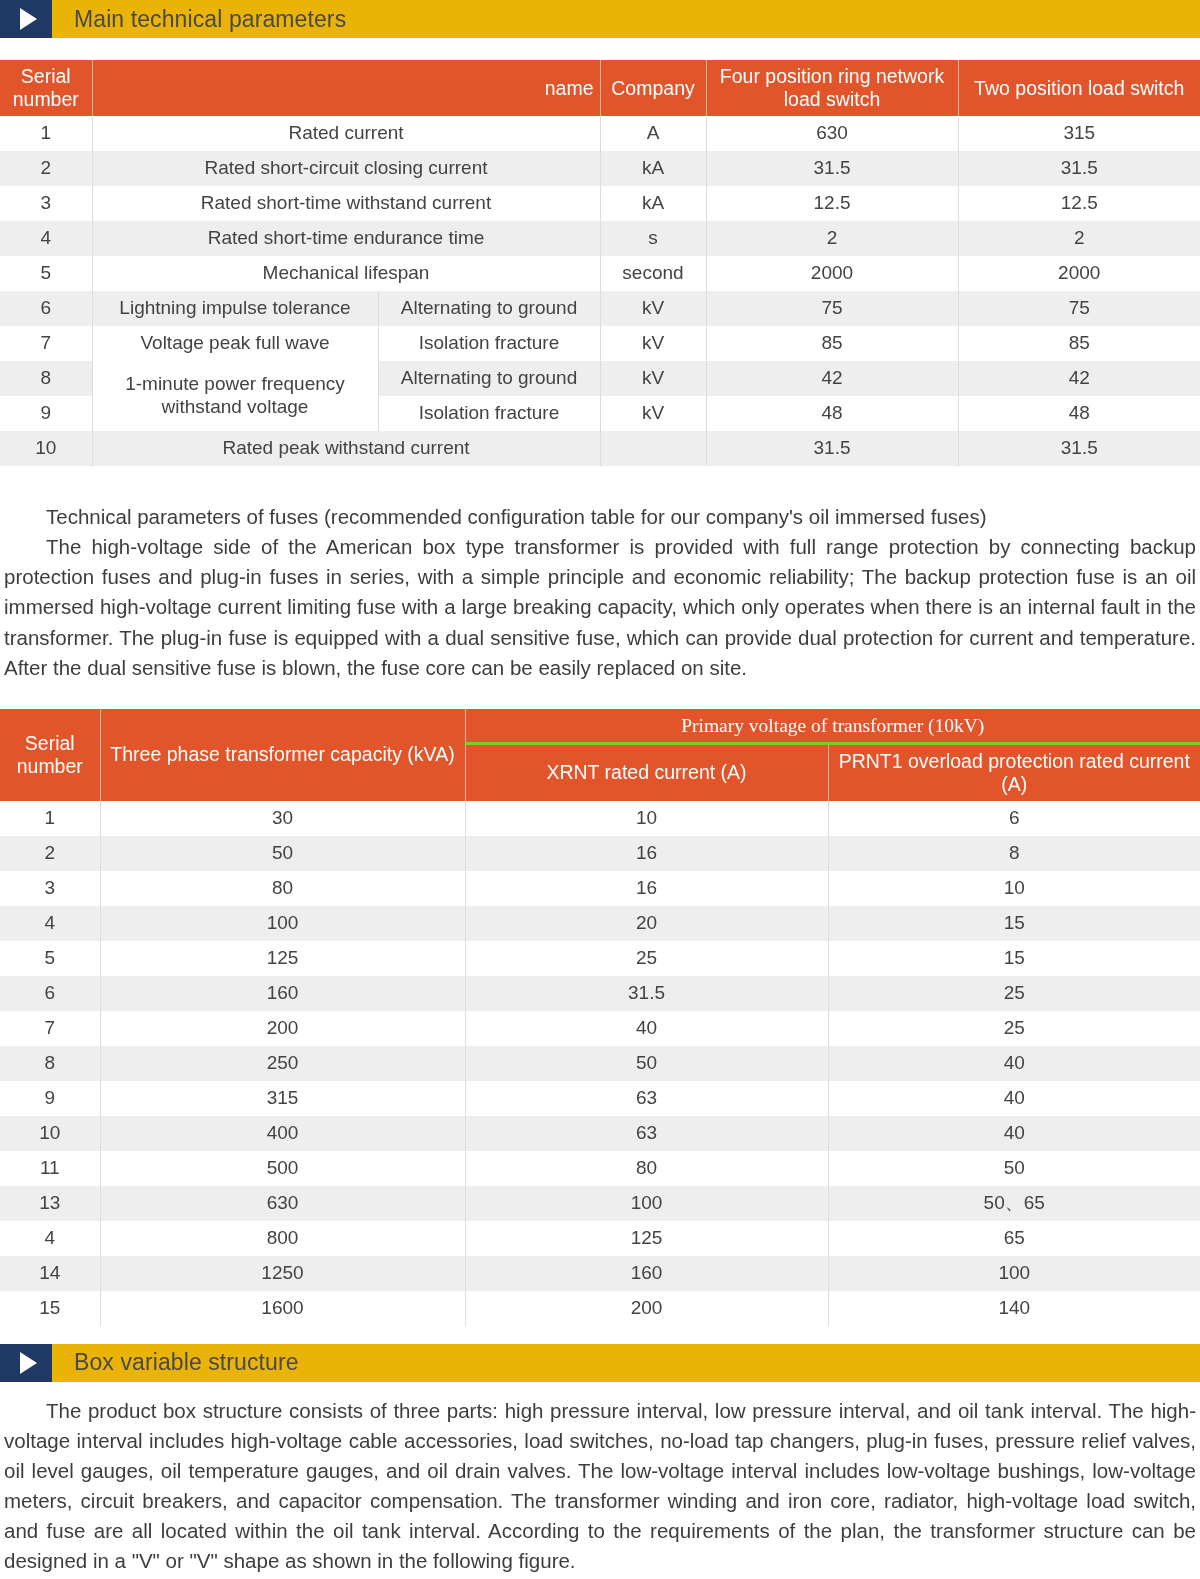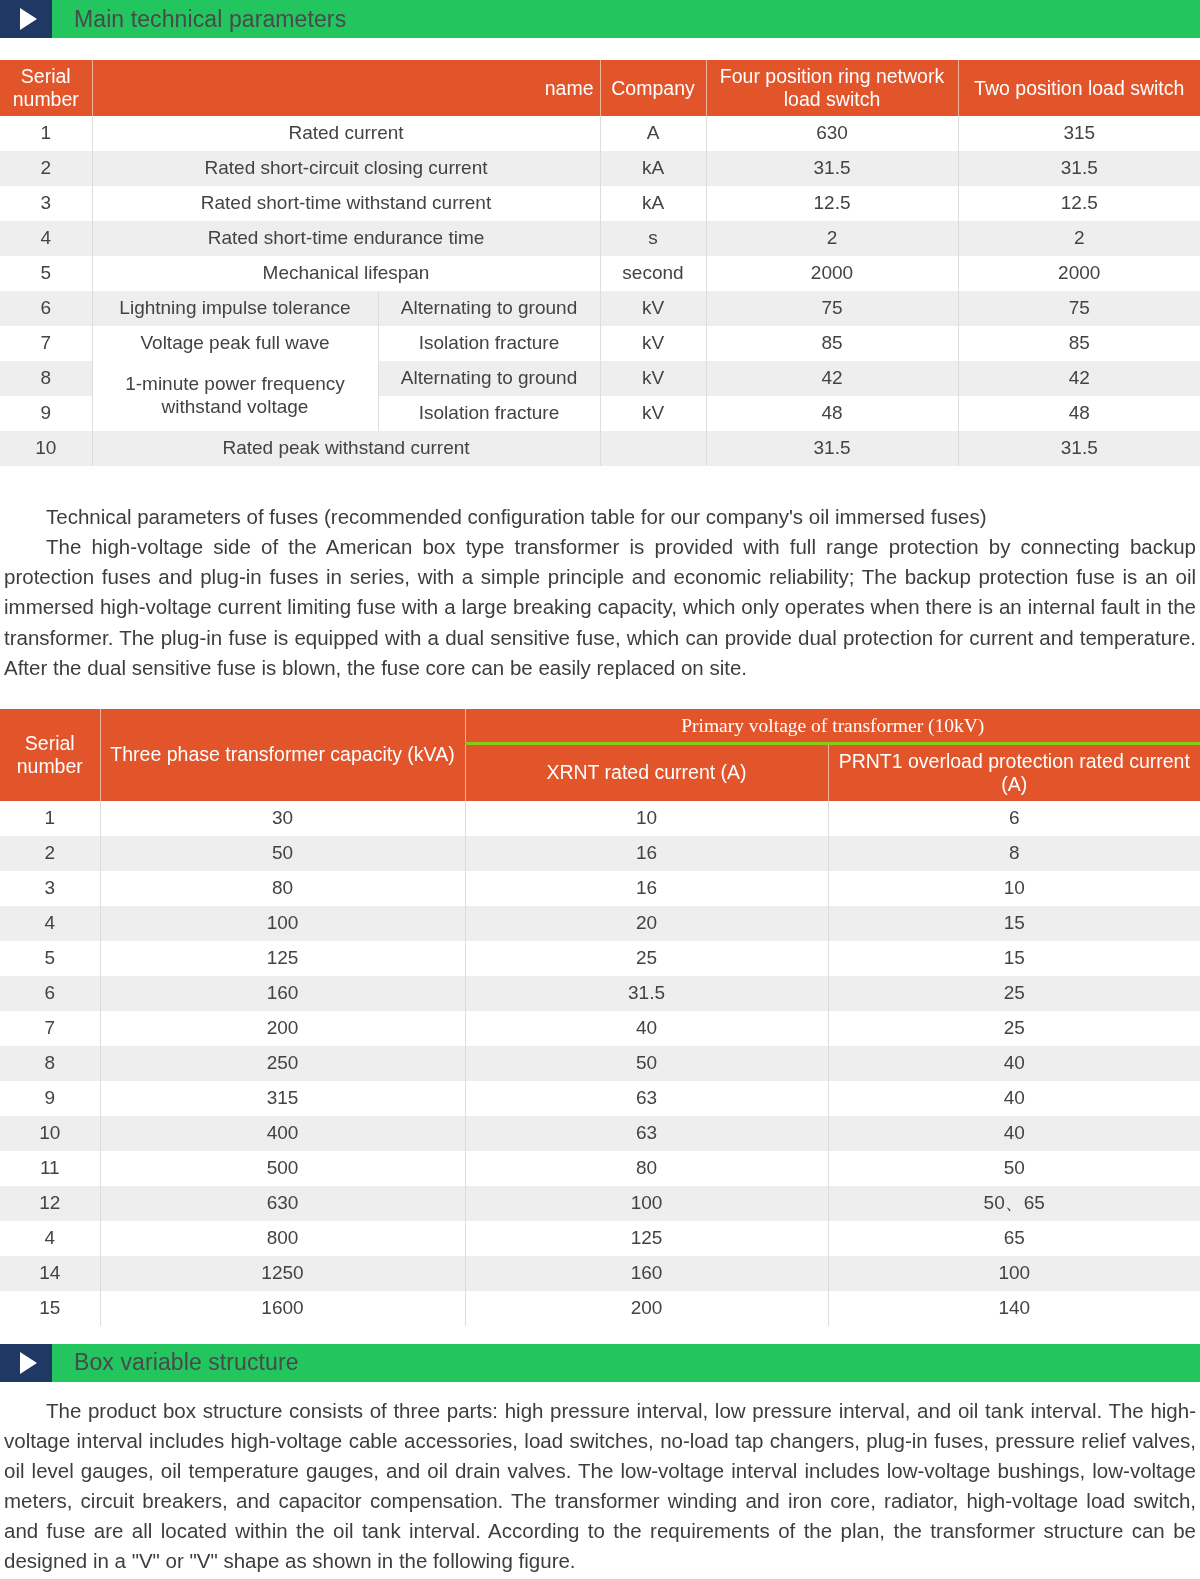--- a/index.html
+++ b/index.html
@@ -34,21 +34,21 @@
   .section-head .marker .tri {
     width: 0;
     height: 0;
     border-left: 17px solid #ffffff;
     border-top: 11px solid transparent;
     border-bottom: 11px solid transparent;
     margin-left: 4px;
   }
   .section-head .bar {
     flex: 1 1 auto;
-    background: #22c55e;
+    background: #eab308;
     display: flex;
     align-items: center;
     padding-left: 22px;
     font-size: 23px;
     color: #4a4a4a;
     letter-spacing: 0.1px;
   }
 
   
   table.doc-table {
@@ -321,21 +321,21 @@
       <td class="c">63</td>
       <td class="c last">40</td>
     </tr>
     <tr class="odd">
       <td class="c first">11</td>
       <td class="c">500</td>
       <td class="c">80</td>
       <td class="c last">50</td>
     </tr>
     <tr class="even">
-      <td class="c first">12</td>
+      <td class="c first">13</td>
       <td class="c">630</td>
       <td class="c">100</td>
       <td class="c last">50、65</td>
     </tr>
     <tr class="odd">
       <td class="c first">4</td>
       <td class="c">800</td>
       <td class="c">125</td>
       <td class="c last">65</td>
     </tr>

